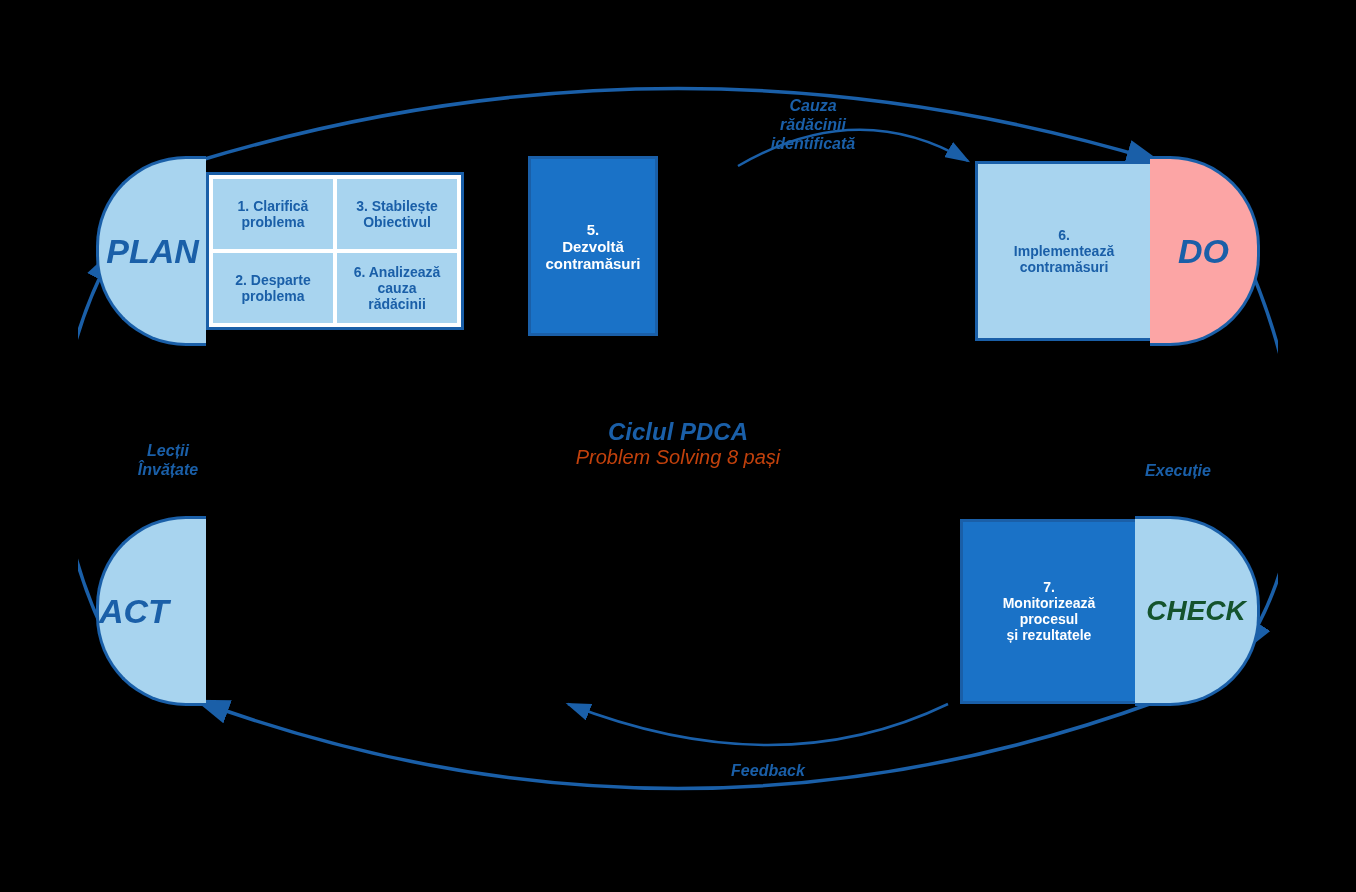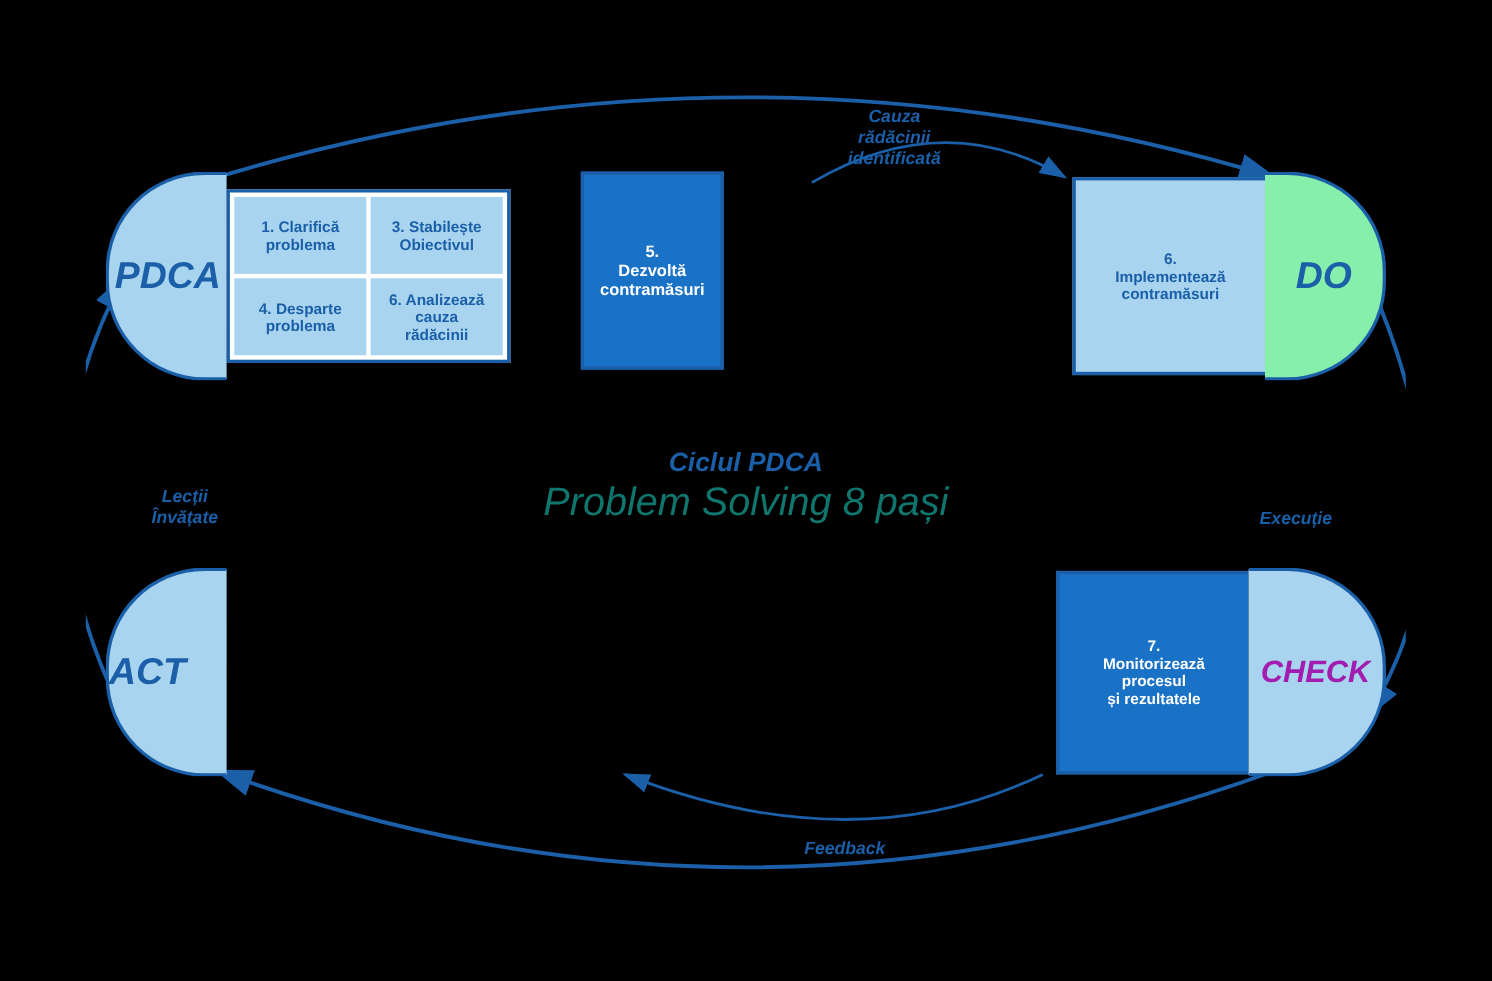--- a/index.html
+++ b/index.html
@@ -29,23 +29,23 @@
       pointer-events: none;
     }
     .center-title-main {
       font-size: 24px;
       font-weight: 900;
       font-style: italic;
       color: #1a5fa8;
       display: block;
     }
     .center-title-sub {
-      font-size: 36px;
-      font-style: italic;
-      color: #0f766e;
+      font-size: 20px;
+      font-style: italic;
+      color: #c2410c;
       display: block;
     }
 
     
     .arrows-svg {
       position: absolute;
       top: 0; left: 0;
       width: 100%; height: 100%;
       pointer-events: none;
     }
@@ -143,21 +143,21 @@
       border-right: none;
     }
     .step6-box span {
       font-size: 14px;
       font-weight: 700;
       color: #1a5fa8;
     }
     .phase-label-right {
       width: 110px;
       height: 190px;
-      background: #86efac;
+      background: #fca5a5;
       border-radius: 0 90px 90px 0;
       display: flex;
       align-items: center;
       justify-content: center;
       border: 3px solid #1a5fa8;
       border-left: none;
     }
     .phase-label-right span {
       font-size: 34px;
       font-weight: 900;
@@ -199,21 +199,21 @@
       display: flex;
       align-items: center;
       justify-content: center;
       border: 3px solid #1a5fa8;
       border-left: none;
     }
     .phase-label-check span {
       font-size: 28px;
       font-weight: 900;
       font-style: italic;
-      color: #a21caf;
+      color: #14532d;
     }
 
     
     .act-block {
       position: absolute;
       left: 18px;
       bottom: 130px;
       display: flex;
       align-items: center;
       gap: 0;
@@ -303,33 +303,33 @@
     <text x="90" y="419" text-anchor="middle" font-family="Arial" font-size="16" font-style="italic" font-weight="700" fill="#1a5fa8">Învățate</text>
   </svg>
 
   <div class="center-title">
     <span class="center-title-main">Ciclul PDCA</span>
     <span class="center-title-sub">Problem Solving 8 pași</span>
   </div>
 
   <div class="plan-block">
     <div class="phase-label-left">
-      <span>PDCA</span>
+      <span>PLAN</span>
     </div>
     <div class="plan-steps">
       <div class="step-box-light">
         <span style="white-space:pre-line;">1. Clarifică
 problema</span>
       </div>
       <div class="step-box-light">
         <span style="white-space:pre-line;">3. Stabilește
 Obiectivul</span>
       </div>
       <div class="step-box-light">
-        <span style="white-space:pre-line;">4. Desparte
+        <span style="white-space:pre-line;">2. Desparte
 problema</span>
       </div>
       <div class="step-box-light">
         <span style="white-space:pre-line;">6. Analizează
 cauza
 rădăcinii</span>
       </div>
     </div>
   </div>
 

